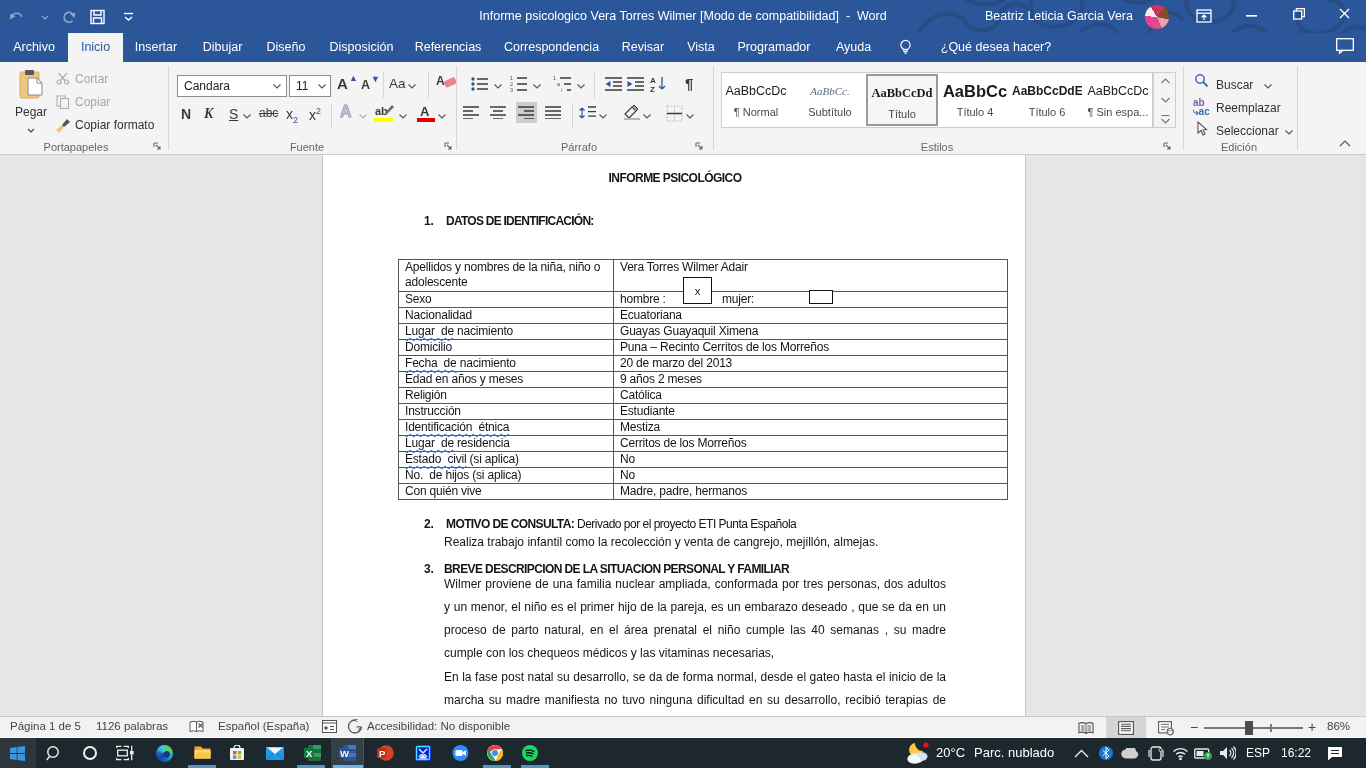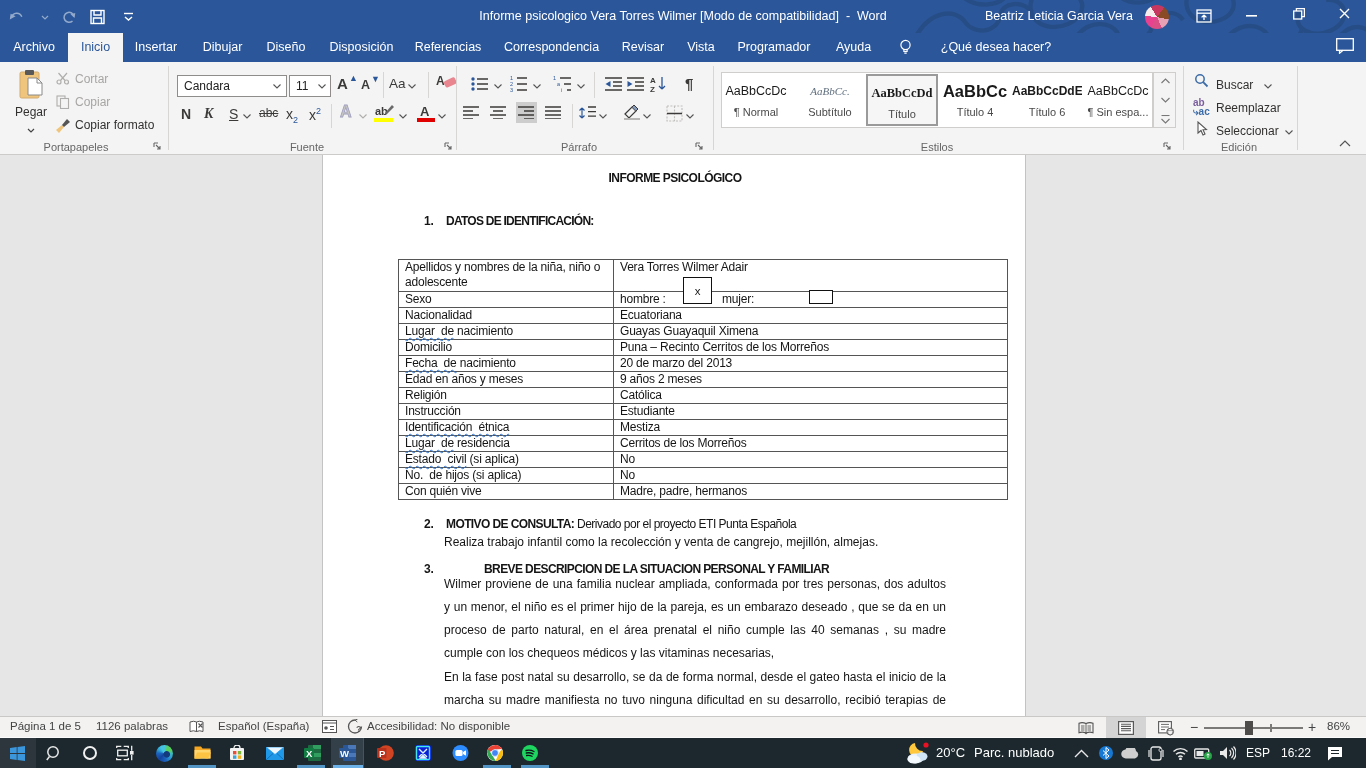--- a/index.html
+++ b/index.html
@@ -471,21 +471,21 @@
               <td>Madre, padre, hermanos</td>
             </tr>
     </tbody>
         </table>
     <div class="abs" style="left:360px;top:122px;width:29px;height:27px;border:1.5px solid #111;background:#fff;text-align:center;line-height:26px;font-size:11.5px;color:#1a1a1a;">x</div>
     <div class="abs" style="left:486px;top:135px;width:24px;height:14px;border:1.5px solid #111;background:#fff;"></div>
     <div class="doc abs" style="left:101px;top:361px;font-weight:bold;">2.</div>
     <div class="doc abs" style="left:123px;top:361px;letter-spacing:-0.5px;text-align:center;"><b style="letter-spacing:-0.6px;">MOTIVO DE CONSULTA:</b> Derivado por el proyecto ETI Punta Española</div>
     <div class="doc abs" style="left:121px;top:379px;letter-spacing:0;">Realiza trabajo infantil como la recolección y venta de cangrejo, mejillón, almejas.</div>
     <div class="doc abs" style="left:101px;top:406px;font-weight:bold;">3.</div>
-    <div class="doc abs" style="left:121px;top:406px;font-weight:bold;letter-spacing:-0.6px;margin-left:40px;">BREVE DESCRIPCION DE LA SITUACION PERSONAL Y FAMILIAR</div>
+    <div class="doc abs" style="left:121px;top:406px;font-weight:bold;letter-spacing:-0.6px;">BREVE DESCRIPCION DE LA SITUACION PERSONAL Y FAMILIAR</div>
     <div class="doc pline" style="top:421px;">Wilmer proviene de una familia nuclear ampliada, conformada por tres personas, dos adultos</div>
     <div class="doc pline" style="top:444px;">y un menor, el niño es el primer hijo de la pareja, es un embarazo deseado , que se da en un</div>
     <div class="doc pline" style="top:467px;">proceso de parto natural, en el área prenatal el niño cumple las 40 semanas , su madre</div>
     <div class="doc pline" style="top:490px;text-align-last:left;">cumple con los chequeos médicos y las vitaminas necesarias,</div>
     <div class="doc pline" style="top:514px;">En la fase post natal su desarrollo, se da de forma normal, desde el gateo hasta el inicio de la</div>
     <div class="doc pline" style="top:537px;">marcha su madre manifiesta no tuvo ninguna dificultad en su desarrollo, recibió terapias de</div>
    </div>
   </div>
   <div id="statusbar">
     <div class="abs" style="left:10px;top:3px;">Página 1 de 5</div>

